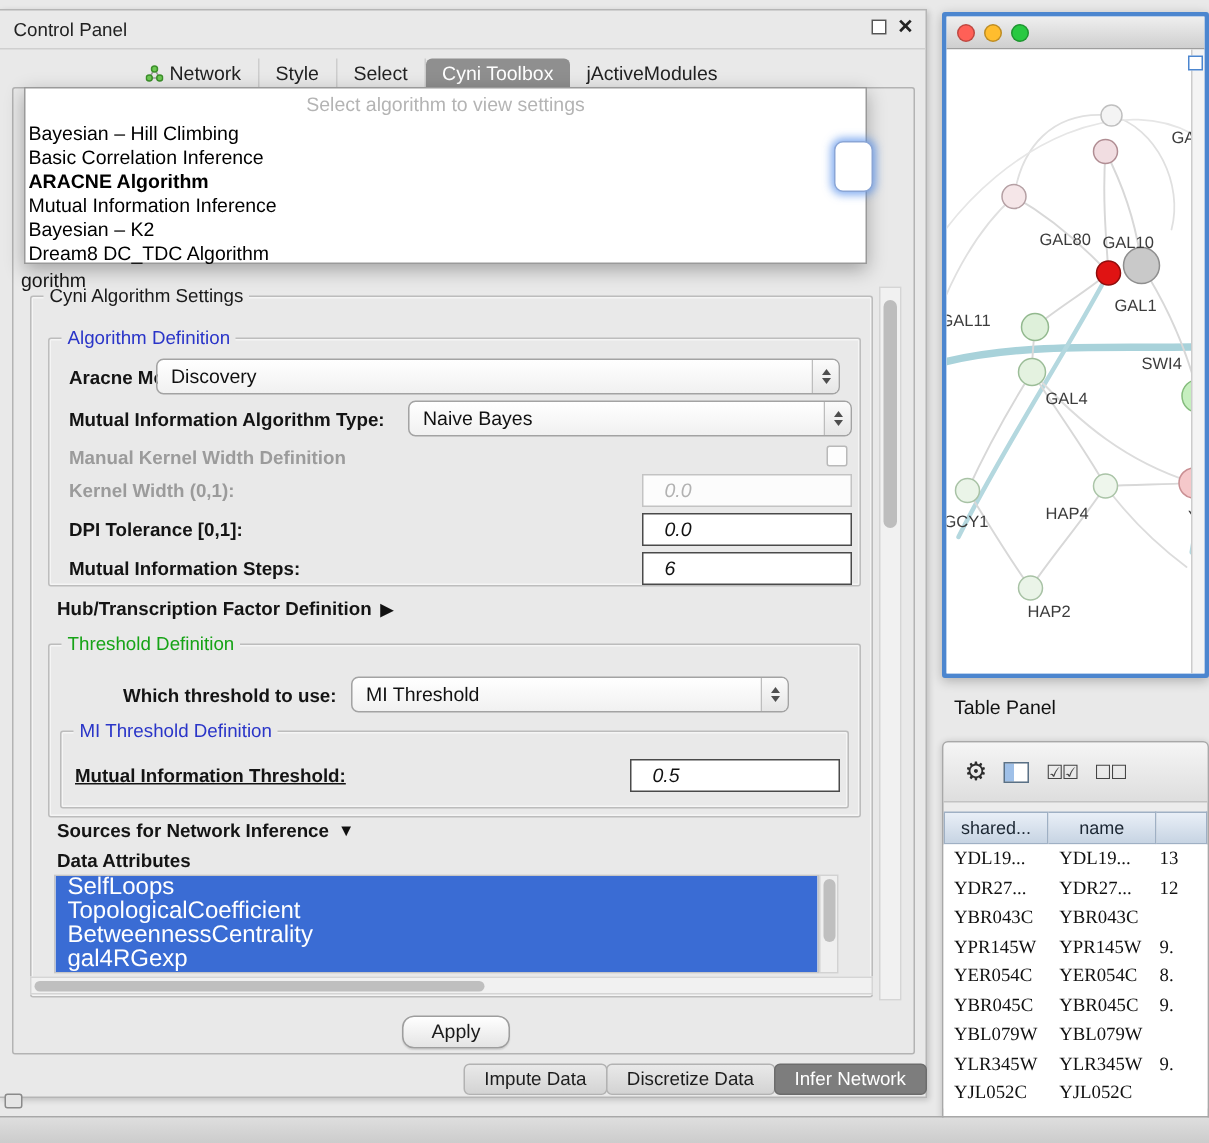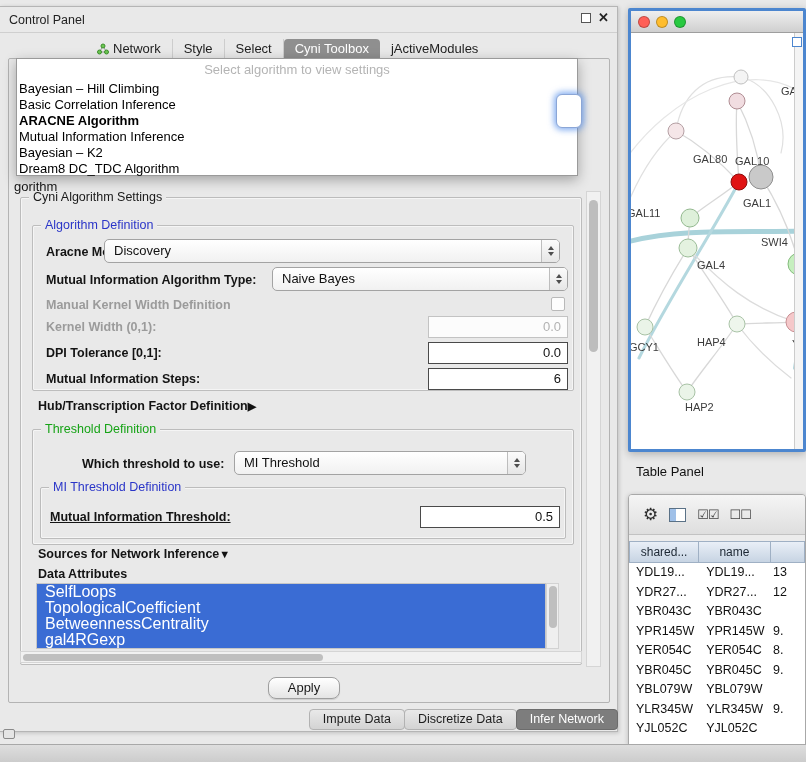--- a/index.html
+++ b/index.html
@@ -42,30 +42,30 @@
   .combo-val{position:absolute;left:9px;top:0;line-height:22px;color:#111;}
   .stepper{position:absolute;right:0;top:0;bottom:0;width:18px;border-left:1px solid #bdbdbd;display:flex;flex-direction:column;align-items:center;justify-content:center;gap:2px;background:linear-gradient(#fbfbfb,#e6e6e6);border-radius:0 4px 4px 0;}
   .stepper i{display:block;width:0;height:0;}
   .stepper .up{border-left:3.5px solid transparent;border-right:3.5px solid transparent;border-bottom:4.5px solid #4e4e4e;}
   .stepper .dn{border-left:3.5px solid transparent;border-right:3.5px solid transparent;border-top:4.5px solid #4e4e4e;}
   #combo-aracne{left:104px;top:232px;width:456px;}
   #combo-mitype{left:272px;top:260px;width:296px;}
   #combo-which{left:234px;top:444px;width:292px;}
 
   
-  .field{position:absolute;height:22px;background:#fff;border:1px solid #4a4a4a;font-size:13px;text-align:right;padding:0 6px;line-height:20px;color:#111;}
+  .field{position:absolute;height:22px;background:#fff;border:1px solid #4a4a4a;font-size:13px;text-align:left;padding:0 14px;line-height:20px;color:#111;font-style:italic;}
   .field.disabled{border:1px solid #c3c3c3;background:#fcfcfc;color:#b2b2b2;}
   #fld-kernel{left:428px;top:309px;width:140px;}
   #fld-dpi{left:428px;top:335px;width:140px;}
   #fld-steps{left:428px;top:361px;width:140px;}
   #fld-mithr{left:420px;top:499px;width:140px;}
 
   .cb{position:absolute;left:551px;top:290px;width:14px;height:14px;border:1px solid #b9b9b9;background:#fdfdfd;border-radius:2px;}
 
-  .section-row{position:absolute;font-size:12.5px;font-weight:bold;color:#141414;display:flex;align-items:center;gap:0;white-space:nowrap;}
+  .section-row{position:absolute;font-size:12.5px;font-weight:bold;color:#141414;display:flex;align-items:center;gap:6px;white-space:nowrap;}
   #hub-row{left:38px;top:392px;}
   #sources-row{left:38px;top:540px;}
   .tri{font-size:11px;color:#111;}
 
   #data-attr-label{left:38px;top:560px;}
 
   #attr-list{position:absolute;left:36px;top:576px;width:510px;height:66px;background:#ffffff;border:1px solid #c6c6c6;overflow:hidden;}
   .attr-item{height:16px;line-height:16px;font-size:16px;color:#fff;background:#3a6cd4;padding-left:8px;white-space:nowrap;}
   #attr-scroll{position:absolute;left:546px;top:576px;width:13px;height:66px;background:#efefef;border:1px solid #d2d2d2;}
   #attr-scroll .thumb{position:absolute;left:1.5px;top:2px;width:8px;height:42px;border-radius:4px;background:#bfbfbf;}
@@ -105,21 +105,21 @@
   .tool-glyph{font-size:17px;color:#2d2d2d;line-height:17px;}
   .pair-glyph{font-size:13px;color:#444;letter-spacing:-1px;}
   .icon-columns{width:17px;height:14px;border:1px solid #5a7186;background:linear-gradient(to right,#9fc0e8 6px,#ffffff 6px);display:inline-block;}
   #table-header{position:absolute;left:0;top:46px;right:0;height:22px;display:flex;}
   .th{height:22px;line-height:20px;font-size:12px;color:#1c2733;text-align:center;background:linear-gradient(#e9eff7,#c7d4e3);border:1px solid #9fb0c4;border-left:none;overflow:hidden;white-space:nowrap;}
   .th:nth-child(1){width:82px;border-left:1px solid #9fb0c4;}
   .th:nth-child(2){width:84px;}
   .th:nth-child(3){width:40px;}
   #table-body{position:absolute;left:0;top:68px;right:0;bottom:0;background:#fff;}
   .tr{display:flex;height:19.5px;background:#fff;}
-  .td{height:19.5px;line-height:19.5px;font-size:12.5px;color:#111;overflow:hidden;white-space:nowrap;padding-left:7px;}
+  .td{height:19.5px;line-height:19.5px;font-size:12.5px;color:#111;overflow:hidden;white-space:nowrap;padding-left:7px;font-family:Liberation Serif, serif;}
   .td:nth-child(1){width:82px;}
   .td:nth-child(2){width:84px;}
   .td:nth-child(3){width:40px;padding-left:2px;}
 
   
   #bottom-strip{position:absolute;left:0;top:744px;width:806px;height:18px;background:linear-gradient(#dedede,#cccccc);border-top:1px solid #a8a8a8;}
   #mini-dock-icon{position:absolute;left:3px;top:729px;width:12px;height:10px;border:1.5px solid #8a8a8a;border-radius:2px;background:#e5e5e5;}
 </style>
 </head>
 <body>

